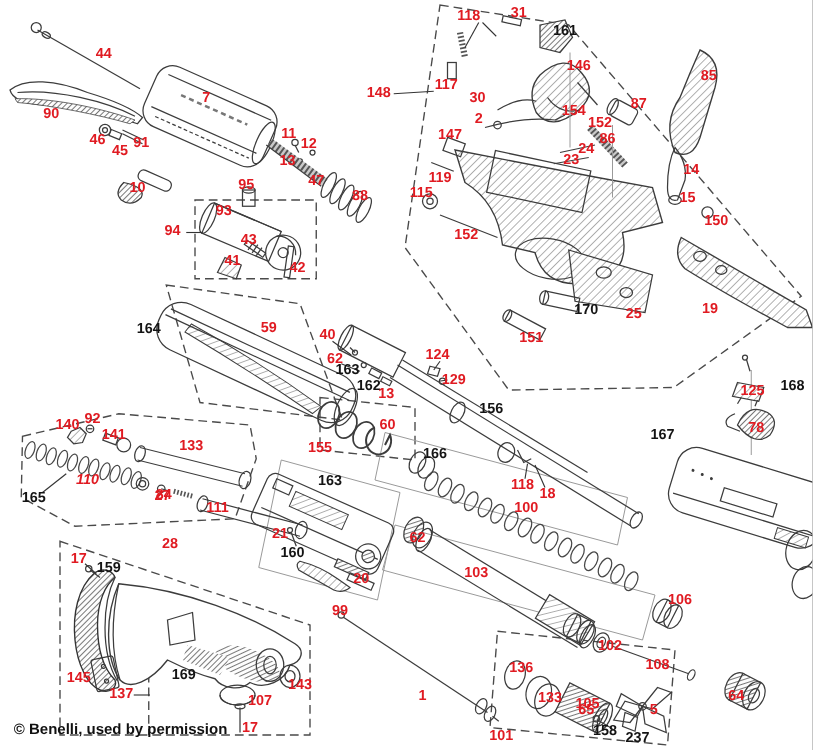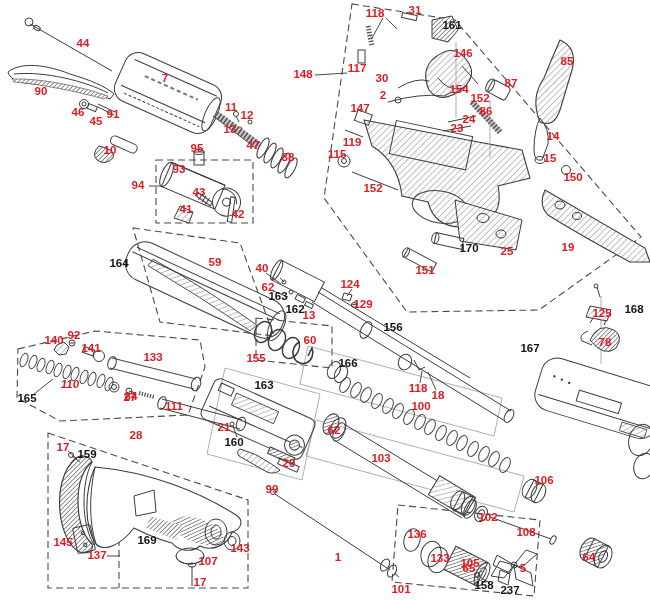--- a/index.html
+++ b/index.html
@@ -528,14 +528,15 @@
       <span class="plabel" style="left: 488px; top: 518px; color: rgb(224, 27, 34);">102</span>
       <span class="plabel" style="left: 526px; top: 533px; color: rgb(224, 27, 34);">108</span>
       <span class="plabel" style="left: 544px; top: 481px; color: rgb(224, 27, 34);">106</span>
       <span class="plabel" style="left: 589px; top: 558px; color: rgb(224, 27, 34);">64</span>
       <span class="plabel" style="left: 597px; top: 310px; color: rgb(20, 20, 20); margin-left: 37px;">168</span>
       <span class="plabel" style="left: 602px; top: 314px; color: rgb(224, 27, 34);">125</span>
       <span class="plabel" style="left: 605px; top: 343px; color: rgb(224, 27, 34);">78</span>
       <span class="plabel" style="left: 530px; top: 349px; color: rgb(20, 20, 20);">167</span>
     </div>
 
+<span class="copyright">© Benelli, used by permission</span>
 
 </div>
 
 </body></html>

